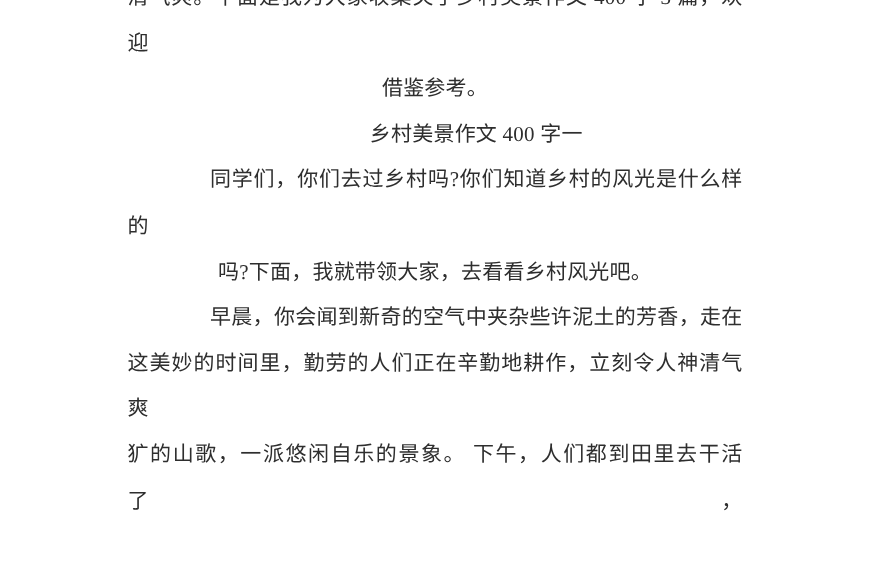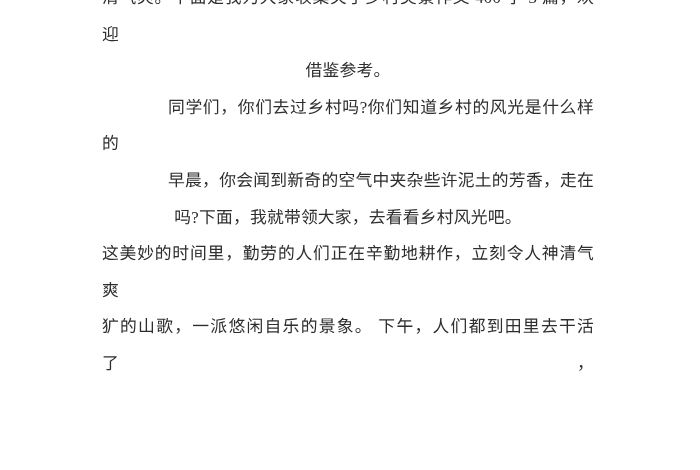--- a/index.html
+++ b/index.html
@@ -37,19 +37,20 @@
     text-align-last: justify;
   }
 </style>
 </head>
 <body>
 
 <div class="page">
   <div class="essay-body" id="essay-body" style="color: rgb(46, 46, 46);">
       <div class="text-line fill" style="text-indent: 0px;">清气爽。下面是我为大家收集关于乡村美景作文 400 字 3 篇，欢迎</div>
       <div class="text-line" style="text-indent: 0px;">借鉴参考。</div>
+      <div class="text-line" style="text-indent: 66px;">乡村美景作文 400 字一</div>
       <div class="text-line fill" style="text-indent: 66px;">同学们，你们去过乡村吗?你们知道乡村的风光是什么样的</div>
+      <div class="text-line" style="text-indent: 0px;">吗?下面，我就带领大家，去看看乡村风光吧。</div>
       <div class="text-line fill" style="text-indent: 66px;">早晨，你会闻到新奇的空气中夹杂些许泥土的芳香，走在</div>
-      <div class="text-line" style="text-indent: 0px;">吗?下面，我就带领大家，去看看乡村风光吧。</div>
       <div class="text-line fill" style="text-indent: 0px;">这美妙的时间里，勤劳的人们正在辛勤地耕作，立刻令人神清气爽</div>
       <div class="text-line fill" style="text-indent: 0px;">犷的山歌，一派悠闲自乐的景象。 下午，人们都到田里去干活了，</div>
     </div>
 </div>
 
 </body></html>

